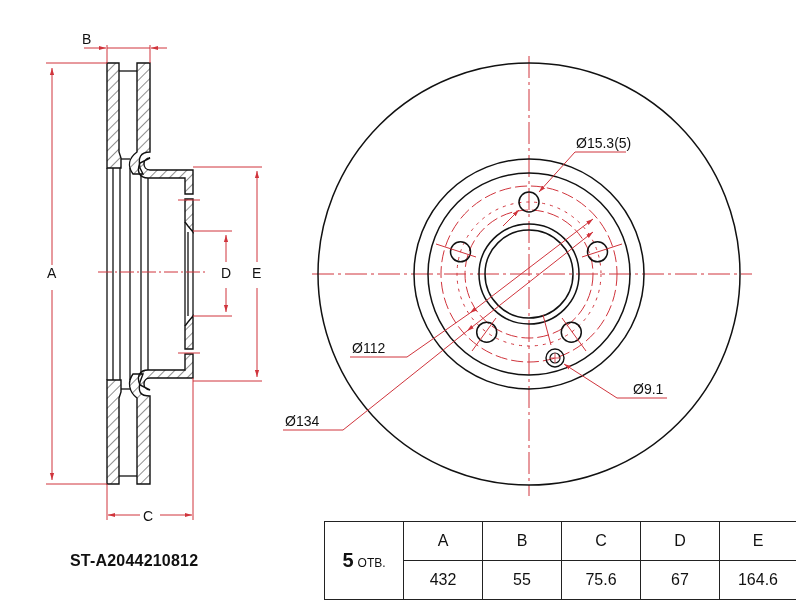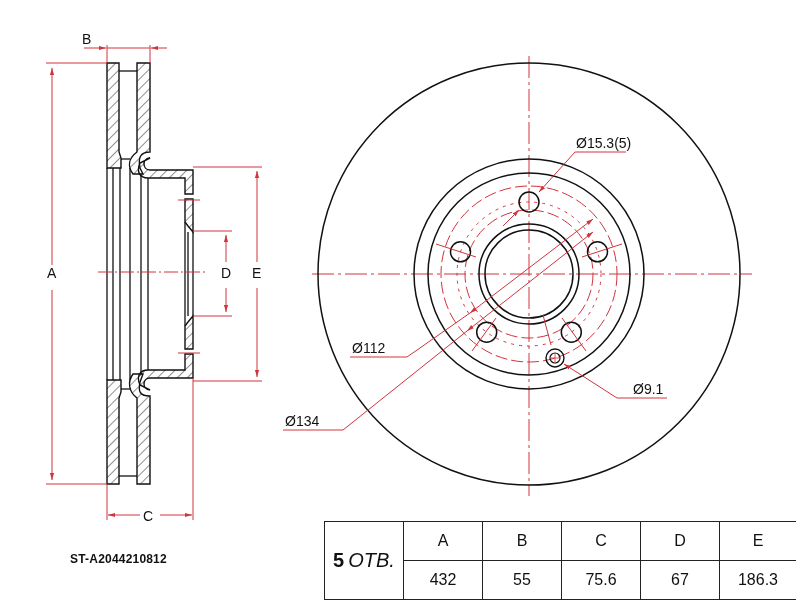--- a/index.html
+++ b/index.html
@@ -1,23 +1,23 @@
 <!DOCTYPE html>
 <html><head>
 <meta charset="utf-8">
 <style>
   html, body { margin:0; padding:0; background:#ffffff; }
   body { width:800px; height:600px; position:relative; overflow:hidden; font-family:"Liberation Sans", sans-serif; }
   svg.drawing { position:absolute; left:0; top:0; }
-  .part-number { position:absolute; left:70px; top:552px; font-weight:bold; font-size:12px; color:#111; letter-spacing:0.2px; }
+  .part-number { position:absolute; left:70px; top:552px; font-weight:bold; font-size:16px; color:#111; letter-spacing:0.2px; }
   table.dims { position:absolute; left:324px; top:521px; border-collapse:collapse; font-size:16px; color:#111; }
   table.dims td { border:1.5px solid #222; text-align:center; height:38px; padding:0; }
   table.dims td.holes { width:78px; font-size:14px; }
   table.dims td.holes .num { font-weight:bold; font-size:20px; margin-right:4px; }
-  table.dims td.holes .lbl { font-weight:normal; font-size:20px;font-style:italic; }
+  table.dims td.holes .lbl { font-weight:normal; font-size:12px; }
   table.dims td.col { width:78px; }
   table.dims td.col-e { width:76px; border-right:none; }
   .lbl-text { font-family:"Liberation Sans", sans-serif; font-size:14px; fill:#111; }
 </style>
 </head>
 <body>
 
 <svg class="drawing" width="800" height="600" viewBox="0 0 800 600" xmlns="http://www.w3.org/2000/svg">
   <defs>
     <pattern id="hatch" patternUnits="userSpaceOnUse" width="7" height="7" patternTransform="rotate(45)">
@@ -179,16 +179,16 @@
     <td class="col">B</td>
     <td class="col">C</td>
     <td class="col">D</td>
     <td class="col col-e">E</td>
   </tr>
   <tr>
     <td class="col">432</td>
     <td class="col">55</td>
     <td class="col">75.6</td>
     <td class="col">67</td>
-    <td class="col col-e">186.3</td>
+    <td class="col col-e">164.6</td>
   </tr>
 </tbody>
   </table>
 
 </body></html>

